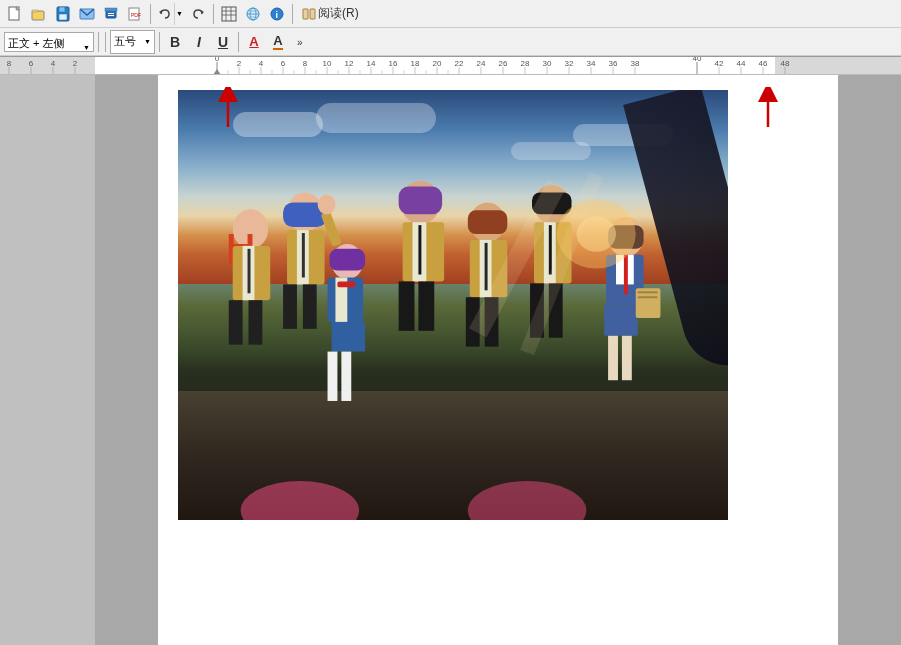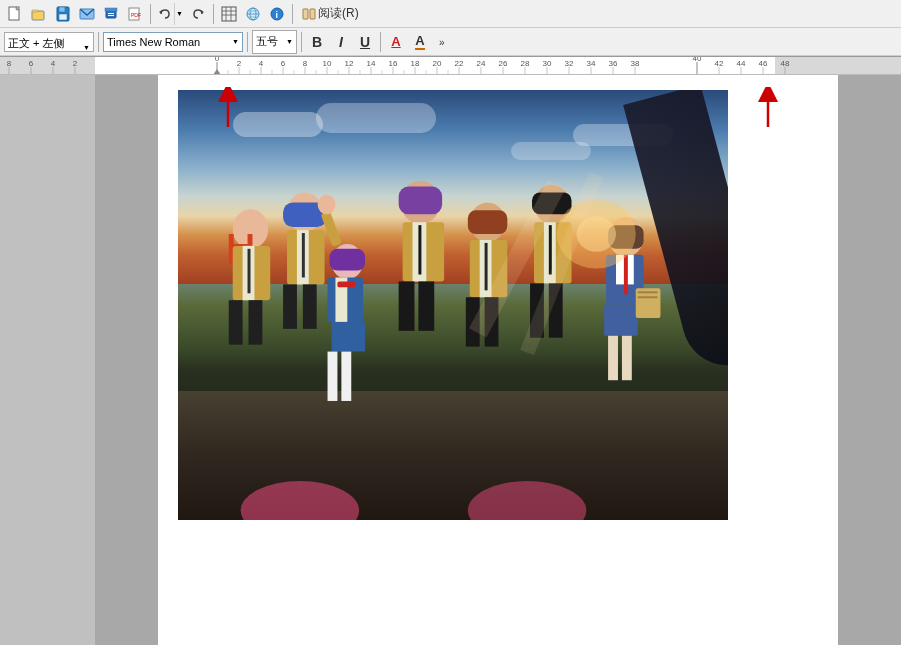--- a/index.html
+++ b/index.html
@@ -306,24 +306,20 @@
   </div>
 
   <div class="toolbar-row2">
 
     <div style="display:flex;align-items:flex-end;border:1px solid #aaa;background:white;height:20px;padding:0 3px;font-size:11px;width:90px;gap:2px;">
       <span style="flex:1;overflow:hidden;white-space:nowrap;">正文 + 左侧</span>
       <span style="font-size:7px;">▼</span>
     </div>
     <div class="toolbar-separator"></div>
 
-    <div class="font-name-box">
-      <span style="flex:1;overflow:hidden;font-size:11px;">Times New Roman</span>
-      <span style="font-size:7px;">▼</span>
-    </div>
     <div class="toolbar-separator"></div>
 
     <div class="font-size-box">
       <span style="flex:1;font-size:11px;">五号</span>
       <span style="font-size:7px;">▼</span>
     </div>
     <div class="toolbar-separator"></div>
 
     <div class="format-btn" style="font-weight:bold;font-size:14px;">
       <span>B</span>

